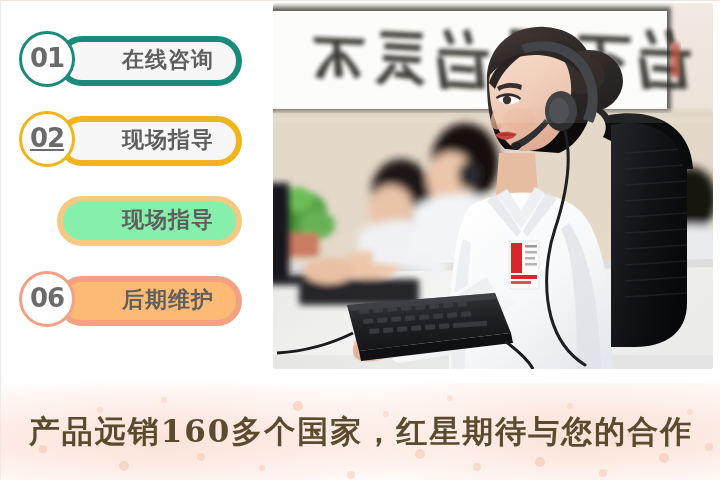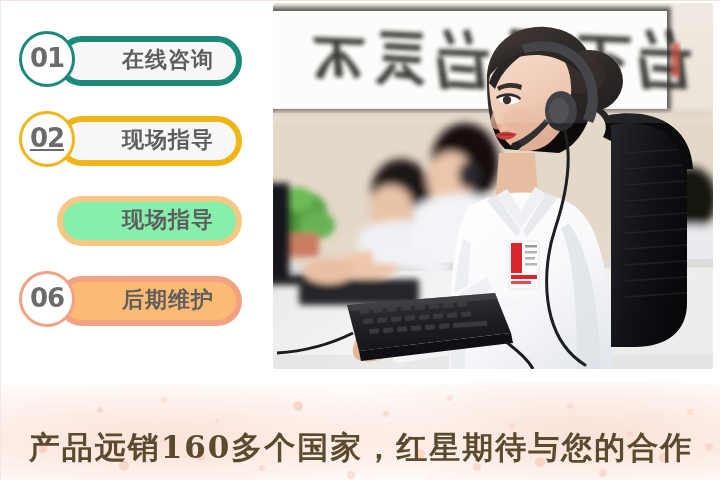--- a/index.html
+++ b/index.html
@@ -449,16 +449,16 @@
         <span style="left: 472px; top: 80px; width: 8px; height: 8px; opacity: 0.46; background: rgb(246, 191, 169);"></span>
         <span style="left: 508px; top: 40px; width: 6px; height: 6px; opacity: 0.36; background: rgb(246, 191, 169);"></span>
         <span style="left: 534px; top: 74px; width: 10px; height: 10px; opacity: 0.52; background: rgb(246, 191, 169);"></span>
         <span style="left: 566px; top: 20px; width: 6px; height: 6px; opacity: 0.34; background: rgb(246, 191, 169);"></span>
         <span style="left: 598px; top: 86px; width: 8px; height: 8px; opacity: 0.44; background: rgb(246, 191, 169);"></span>
         <span style="left: 626px; top: 48px; width: 6px; height: 6px; opacity: 0.36; background: rgb(246, 191, 169);"></span>
         <span style="left: 658px; top: 70px; width: 10px; height: 10px; opacity: 0.5; background: rgb(246, 191, 169);"></span>
         <span style="left: 686px; top: 26px; width: 6px; height: 6px; opacity: 0.34; background: rgb(246, 191, 169);"></span>
         <span style="left: 704px; top: 60px; width: 8px; height: 8px; opacity: 0.42; background: rgb(246, 191, 169);"></span>
       </div>
-    <div id="banner-text" style="color: rgb(91, 74, 46); margin-top: 16px;">产品远销160多个国家，红星期待与您的合作</div>
+    <div id="banner-text" style="color: rgb(91, 74, 46);">产品远销160多个国家，红星期待与您的合作</div>
   </div>
 
 </div>
 
 </body></html>

